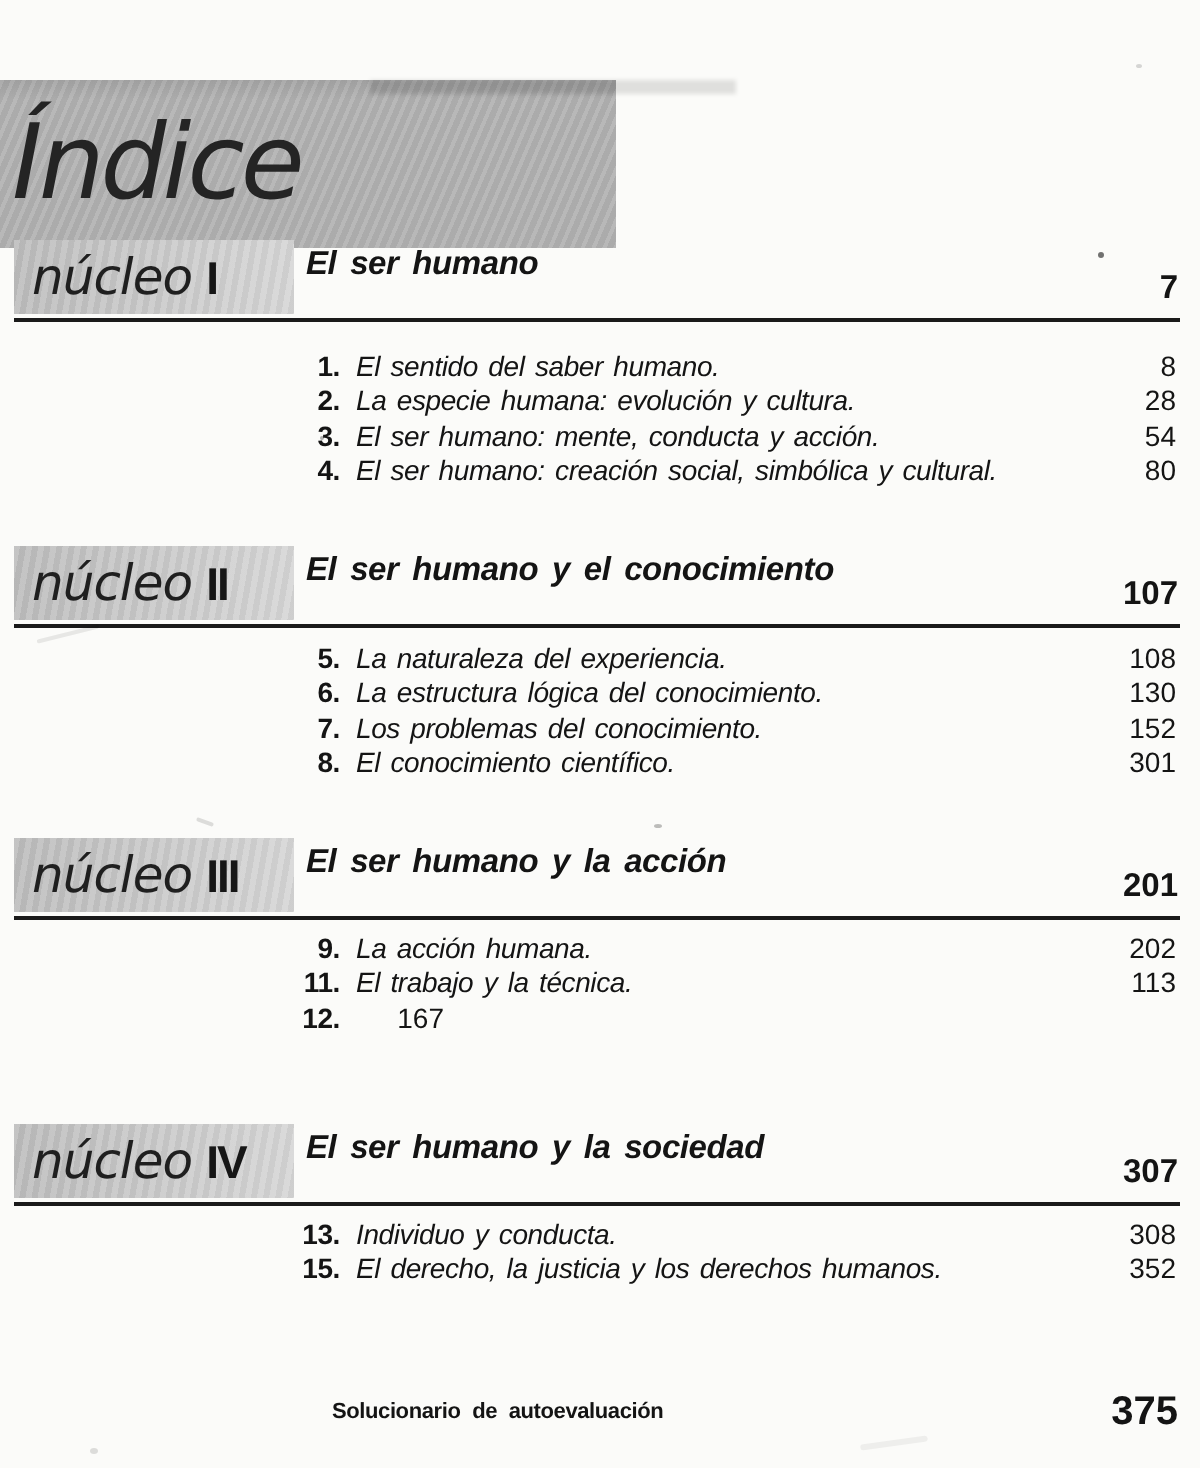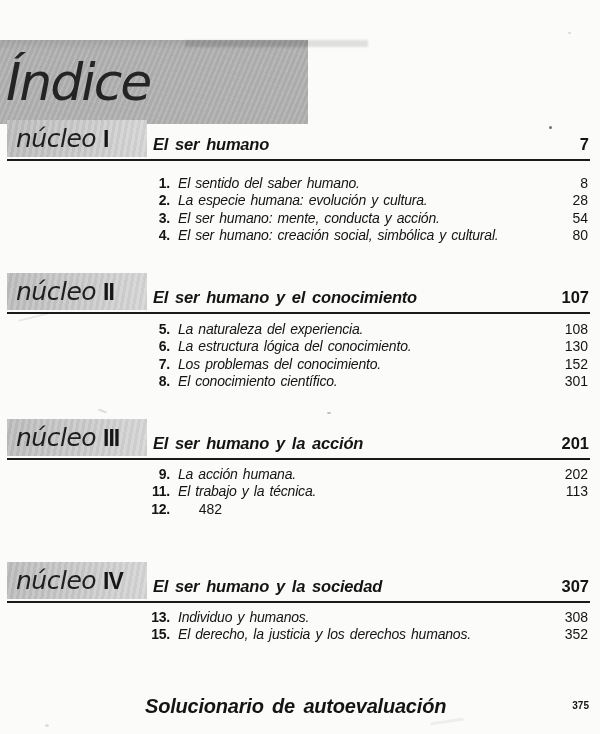--- a/index.html
+++ b/index.html
@@ -59,21 +59,21 @@
   .nucleo-word{
     font-family:"DejaVu Sans","Liberation Sans",sans-serif;
     font-style:italic;font-size:25px;letter-spacing:-0.5px;color:#1f1f1f;
   }
   .nucleo-numeral{
     font-family:"Liberation Sans",sans-serif;
     font-weight:bold;font-size:23px;letter-spacing:-1px;
     margin-left:7px;margin-top:1px;color:#161616;
   }
   .section-title{
-    position:absolute;left:153px;top:15px;
+    position:absolute;left:153px;top:3px;
     font-style:italic;font-weight:bold;font-size:16.5px;line-height:18px;
     letter-spacing:-0.2px;word-spacing:2.5px;
   }
   .section-page{
     position:absolute;right:11px;top:15px;
     font-weight:bold;font-size:16.5px;line-height:18px;text-align:right;
   }
   .rule{
     position:absolute;left:7px;right:10px;top:39px;height:2px;
     background:var(--rule-color);
@@ -99,27 +99,27 @@
     letter-spacing:-0.2px;word-spacing:1.5px;
   }
   .ch-page{
     flex:0 0 52px;text-align:right;margin-right:12px;
     font-weight:500;
   }
 
   
   .solucionario{position:absolute;left:0;right:0;top:697px;height:18px;}
   .footer-title{
-    position:absolute;left:145px;top:0;
-    font-style:italic;font-weight:bold;font-size:20px;line-height:18px;
+    position:absolute;left:166px;top:0;
+    font-weight:bold;font-size:11px;line-height:18px;
     letter-spacing:-0.2px;word-spacing:3px;
   }
   .footer-page{
     position:absolute;right:11px;top:0;
-    font-weight:bold;font-size:10px;line-height:18px;text-align:right;
+    font-weight:bold;font-size:20px;line-height:18px;text-align:right;
   }
 
   
   .speck{position:absolute;background:rgba(0,0,0,0.35);border-radius:50%;}
   .speck.s1{left:549px;top:126px;width:3px;height:3px;background:rgba(0,0,0,0.55);}
   .speck.s2{left:568px;top:32px;width:3px;height:2px;background:rgba(0,0,0,0.15);}
   .speck.s3{left:327px;top:412px;width:4px;height:2px;background:rgba(0,0,0,0.25);}
   .speck.s4{left:98px;top:410px;width:9px;height:2px;background:rgba(0,0,0,0.12);transform:rotate(20deg);border-radius:2px;}
   .speck.s5{left:18px;top:316px;width:32px;height:2px;background:rgba(0,0,0,0.08);transform:rotate(-14deg);border-radius:2px;}
   .speck.s6{left:45px;top:724px;width:4px;height:3px;background:rgba(0,0,0,0.12);}
@@ -214,37 +214,37 @@
         <span class="ch-title">La acción humana.</span>
         <span class="ch-page">202</span>
       </li>
       <li class="chapter-row">
         <span class="ch-num">11.</span>
         <span class="ch-title">El trabajo y la técnica.</span>
         <span class="ch-page">113</span>
       </li>
       <li class="chapter-row">
         <span class="ch-num">12.</span>
-        <span class="ch-page">482</span>
+        <span class="ch-page">167</span>
       </li>
     </ol>
   </section>
 
   <section class="toc-section sec4">
     <div class="nucleo-bar">
       <span class="nucleo-word">núcleo</span>
       <span class="nucleo-numeral">IV</span>
     </div>
     <div class="section-title">El ser humano y la sociedad</div>
     <div class="section-page">307</div>
     <div class="rule"></div>
     <ol class="chapters">
       <li class="chapter-row">
         <span class="ch-num">13.</span>
-        <span class="ch-title">Individuo y humanos.</span>
+        <span class="ch-title">Individuo y conducta.</span>
         <span class="ch-page">308</span>
       </li>
       <li class="chapter-row">
         <span class="ch-num">15.</span>
         <span class="ch-title">El derecho, la justicia y los derechos humanos.</span>
         <span class="ch-page">352</span>
       </li>
     </ol>
   </section>
 

